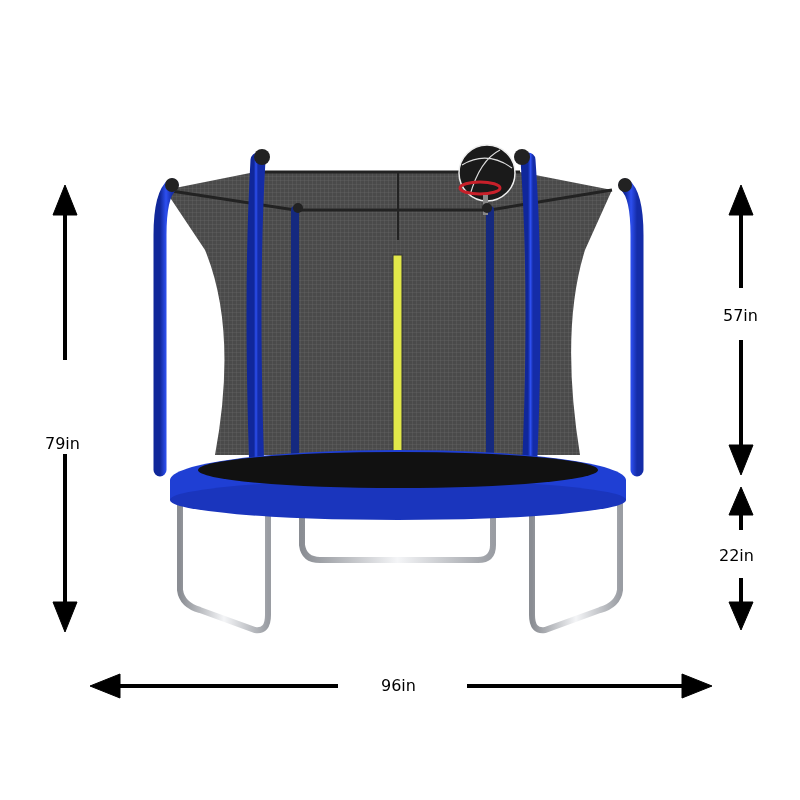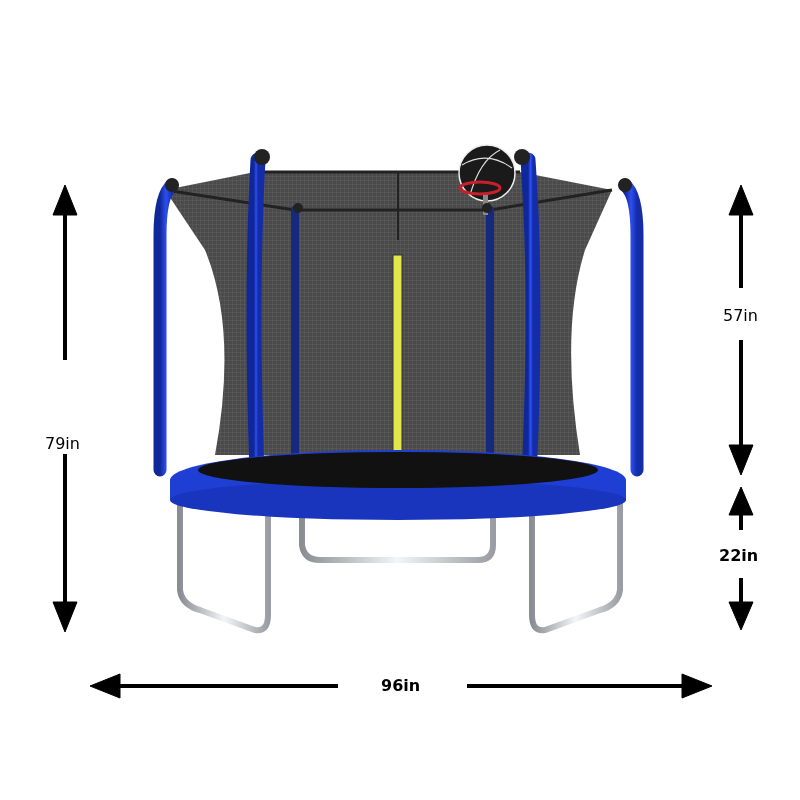--- a/index.html
+++ b/index.html
@@ -102,15 +102,15 @@
 
       <line x1="110" y1="686" x2="338" y2="686" stroke-width="4"></line>
       <polygon points="90,686 120,674 120,698"></polygon>
       <line x1="467" y1="686" x2="692" y2="686" stroke-width="4"></line>
       <polygon points="712,686 682,674 682,698"></polygon>
     </g>
   </svg>
 
   <span class="dim-label" style="left:45px; top:394px;margin-top:40px;">79in</span>
   <span class="dim-label" style="left:723px; top:306px;text-align:center;">57in</span>
-  <span class="dim-label" style="left:719px; top:546px;font-weight:bold;">22in</span>
-  <span class="dim-label" style="left:381px; top:676px;font-weight:bold;">96in</span>
+  <span class="dim-label" style="left:719px; top:546px;">22in</span>
+  <span class="dim-label" style="left:381px; top:676px;">96in</span>
 </div>
 
 </body></html>

